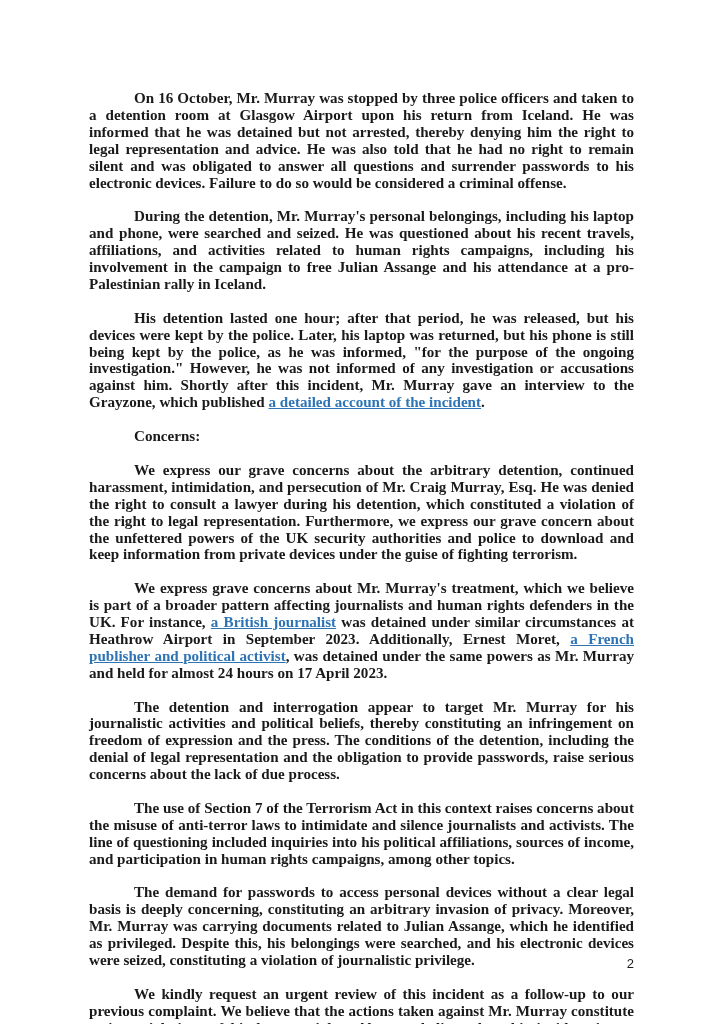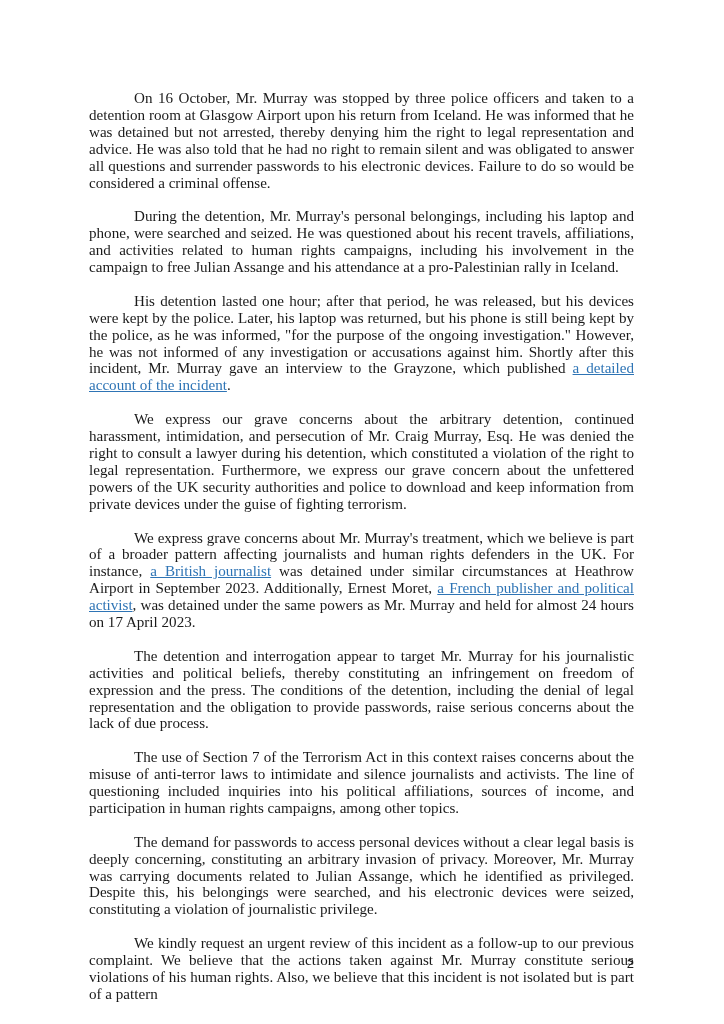--- a/index.html
+++ b/index.html
@@ -11,20 +11,21 @@
       width: 545px;
       font-family: "Liberation Serif", "DejaVu Serif", serif;
       font-size: 15.1px;
       line-height: 16.9px;
       color: #1a1a1a;
     }
     .para {
       margin: 0 0 16.9px 0;
       text-align: justify;
       text-indent: 45px;
+      font-weight: bold;
     }
     .heading {
       margin: 0 0 16.9px 0;
       text-indent: 45px;
       font-weight: bold;
     }
     a.link {
       color: #2e74b5;
       text-decoration: underline;
     }
@@ -40,20 +41,21 @@
     }
   </style>
 </head>
 <body>
 
 <div class="page">
   <p class="para">On 16 October, Mr. Murray was stopped by three police officers and taken to a detention room at Glasgow Airport upon his return from Iceland. He was informed that he was detained but not arrested, thereby denying him the right to legal representation and advice. He was also told that he had no right to remain silent and was obligated to answer all questions and surrender passwords to his electronic devices. Failure to do so would be considered a criminal offense.</p>
   <p class="para">During the detention, Mr. Murray's personal belongings, including his laptop and phone, were searched and seized. He was questioned about his recent travels, affiliations, and activities related to human rights campaigns, including his involvement in the campaign to free Julian Assange and his attendance at a pro-Palestinian rally in Iceland.</p>
   <p class="para"><span>His detention lasted one hour; after that period, he was released, but his devices were kept by the police. Later, his laptop was returned, but his phone is still being kept by the police, as he was informed, "for the purpose of the ongoing investigation." However, he was not informed of any investigation or accusations against him. Shortly after this incident, Mr. Murray gave an interview to the Grayzone, which published </span><a class="link" href="#">a detailed account of the incident</a><span>.</span></p>
 
+  <p class="heading">Concerns:</p>
 
   <p class="para">We express our grave concerns about the arbitrary detention, continued harassment, intimidation, and persecution of Mr. Craig Murray, Esq. He was denied the right to consult a lawyer during his detention, which constituted a violation of the right to legal representation. Furthermore, we express our grave concern about the unfettered powers of the UK security authorities and police to download and keep information from private devices under the guise of fighting terrorism.</p>
   <p class="para"><span>We express grave concerns about Mr. Murray's treatment, which we believe is part of a broader pattern affecting journalists and human rights defenders in the UK. For instance, </span><a class="link" href="#">a British journalist</a><span> was detained under similar circumstances at Heathrow Airport in September 2023. Additionally, Ernest Moret, </span><a class="link" href="#">a French publisher and political activist</a><span>, was detained under the same powers as Mr. Murray and held for almost 24 hours on 17 April 2023.</span></p>
   <p class="para">The detention and interrogation appear to target Mr. Murray for his journalistic activities and political beliefs, thereby constituting an infringement on freedom of expression and the press. The conditions of the detention, including the denial of legal representation and the obligation to provide passwords, raise serious concerns about the lack of due process.</p>
   <p class="para">The use of Section 7 of the Terrorism Act in this context raises concerns about the misuse of anti-terror laws to intimidate and silence journalists and activists. The line of questioning included inquiries into his political affiliations, sources of income, and participation in human rights campaigns, among other topics.</p>
   <p class="para">The demand for passwords to access personal devices without a clear legal basis is deeply concerning, constituting an arbitrary invasion of privacy. Moreover, Mr. Murray was carrying documents related to Julian Assange, which he identified as privileged. Despite this, his belongings were searched, and his electronic devices were seized, constituting a violation of journalistic privilege.</p>
   <p class="para">We kindly request an urgent review of this incident as a follow-up to our previous complaint. We believe that the actions taken against Mr. Murray constitute serious violations of his human rights. Also, we believe that this incident is not isolated but is part of a pattern</p>
 </div>
 
 <div class="page-number">2</div>

